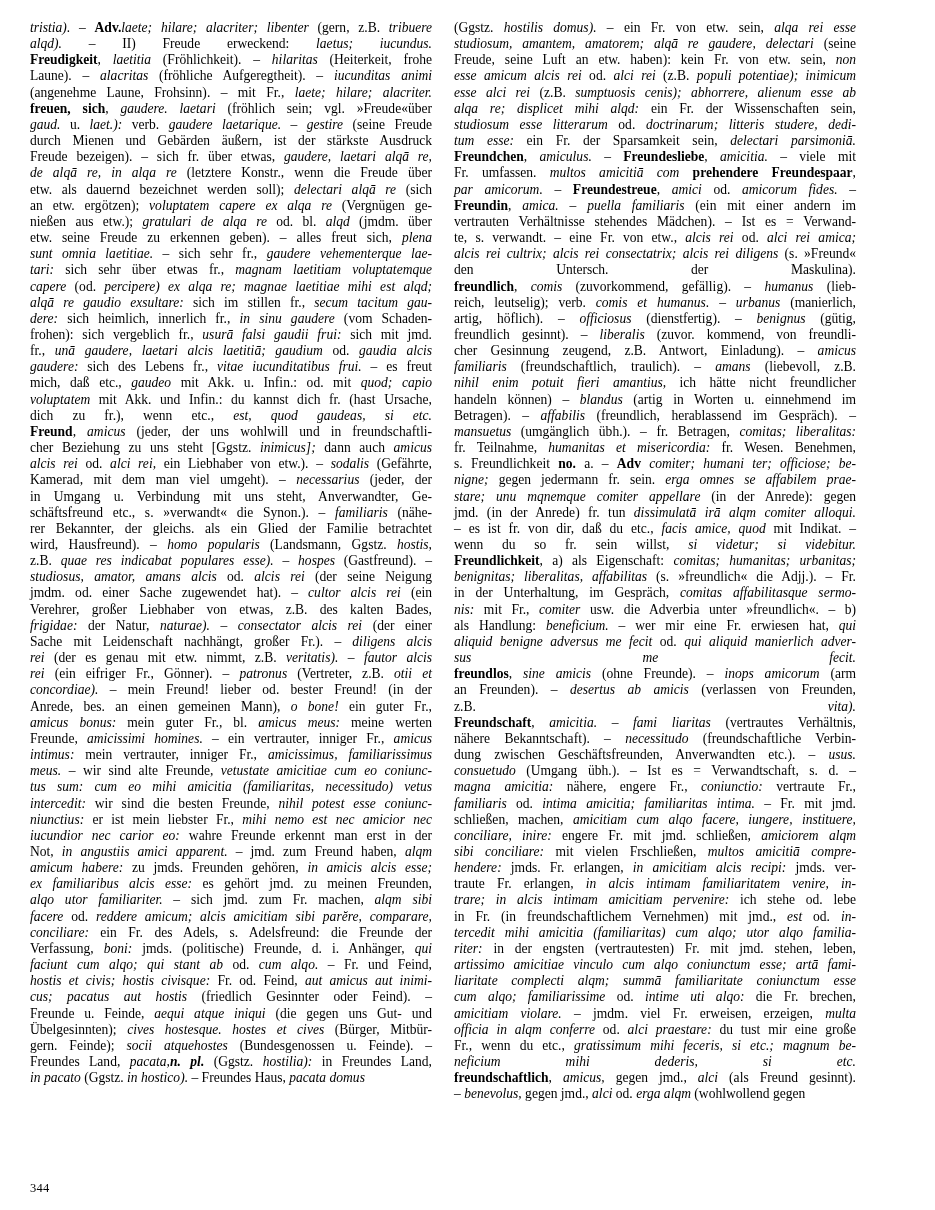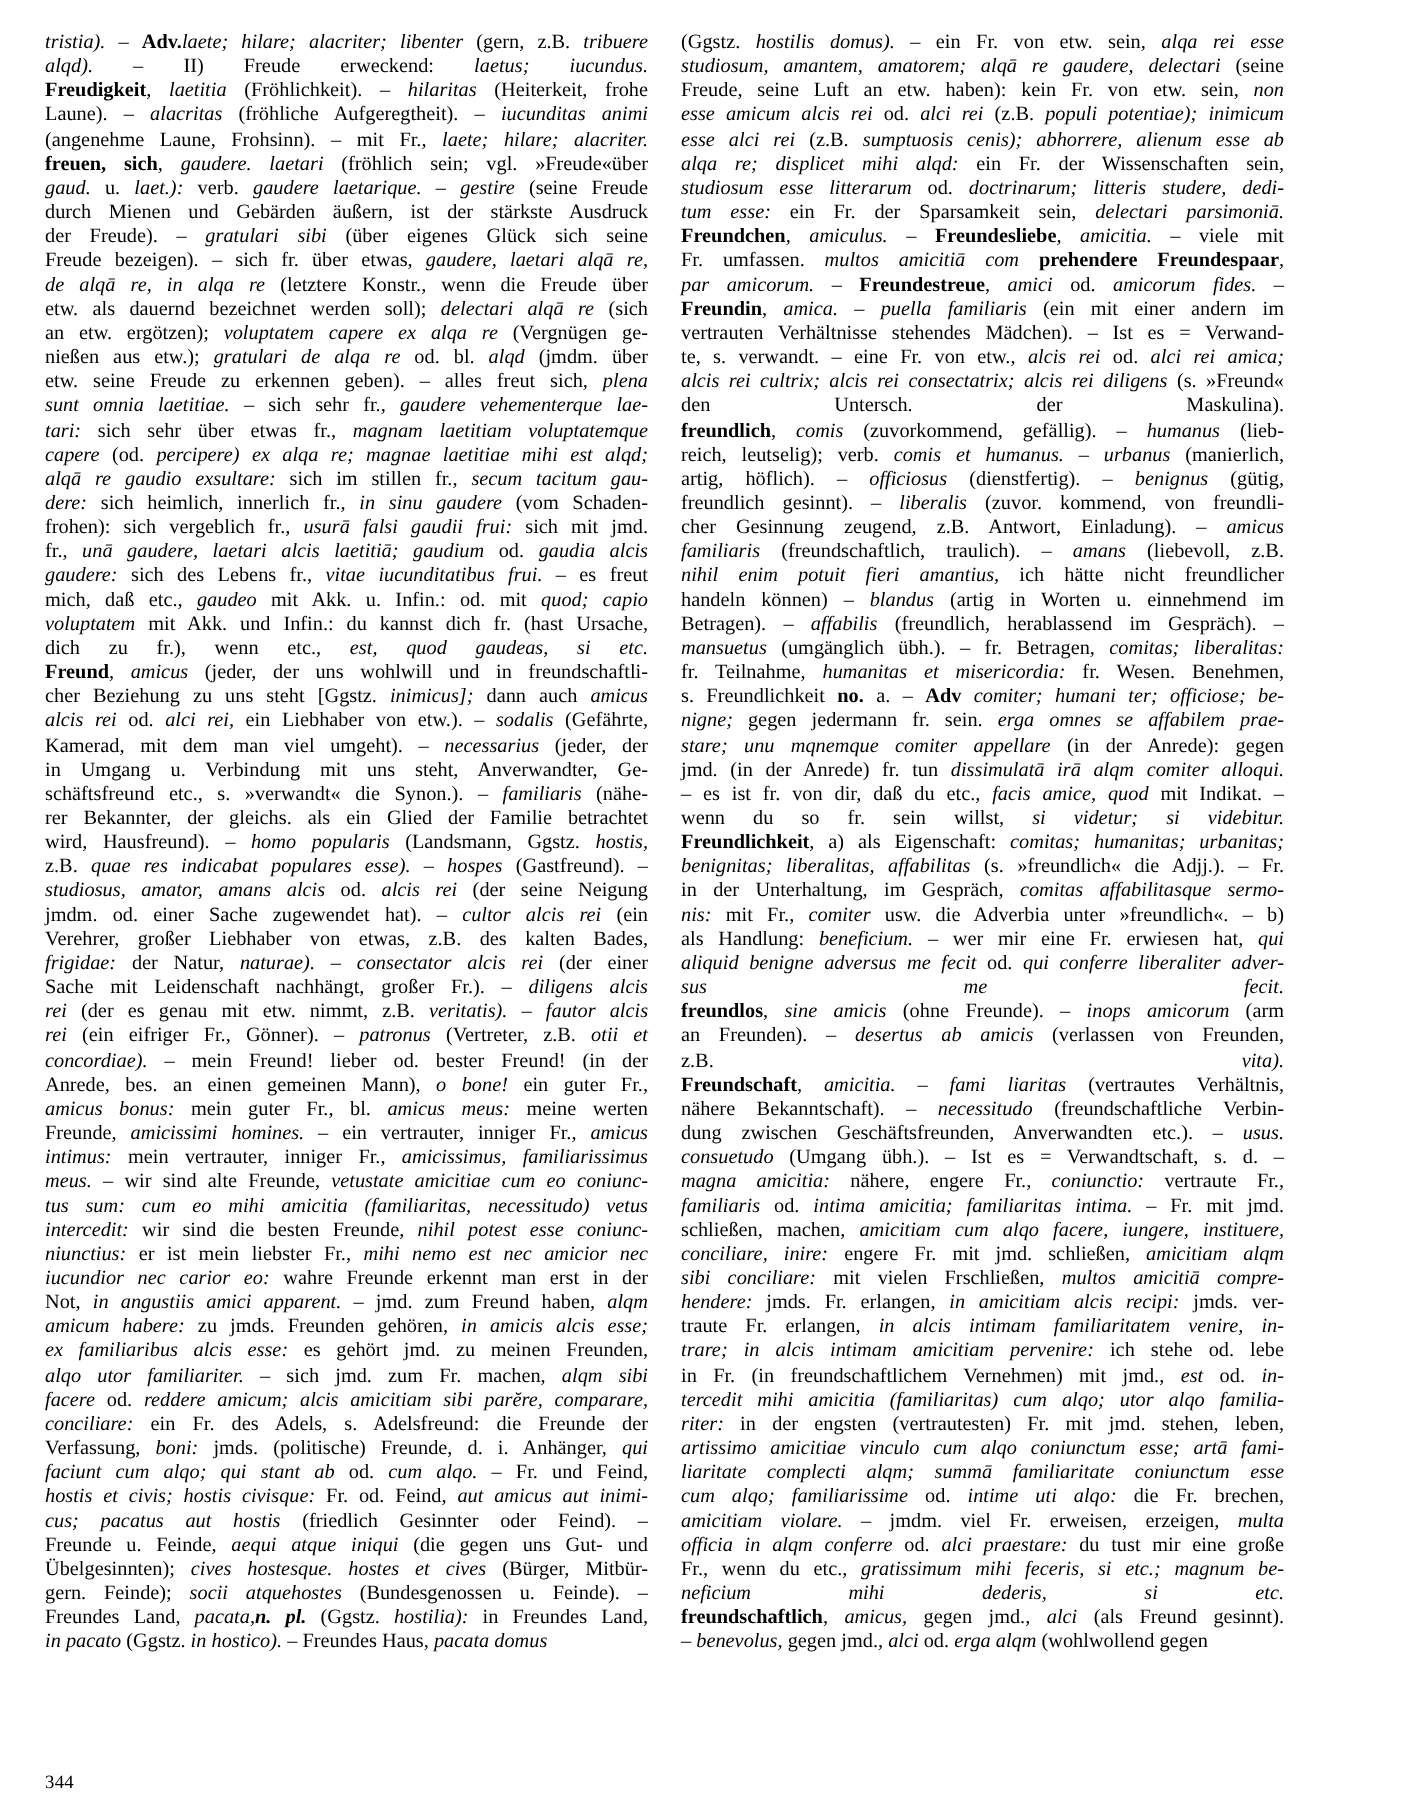--- a/index.html
+++ b/index.html
@@ -75,21 +75,20 @@
     <div class="col" id="col-left">
         <p>
           <span class="ln" style="word-spacing: 0px;"><i>tristia).</i> – <b>Adv.</b><i>laete; hilare; alacriter; libenter</i> (gern, z.B. <i>tribuere</i></span>
           <span class="ln" style="word-spacing: 0px;"><i>alqd).</i> – II) Freude erweckend: <i>laetus; iucundus.</i></span>
           <span class="ln" style="word-spacing: 0px;"><b>Freudigkeit</b>, <i>laetitia</i> (Fröhlichkeit). – <i>hilaritas</i> (Heiterkeit, frohe</span>
           <span class="ln" style="word-spacing: 0px;">Laune). – <i>alacritas</i> (fröhliche Aufgeregtheit). – <i>iucunditas animi</i></span>
           <span class="ln" style="word-spacing: 0px;">(angenehme Laune, Frohsinn). – mit Fr., <i>laete; hilare; alacriter.</i></span>
           <span class="ln" style="word-spacing: 0px;"><b>freuen, sich</b>, <i>gaudere. laetari</i> (fröhlich sein; vgl. »Freude«über</span>
           <span class="ln" style="word-spacing: 0px;"><i>gaud.</i> u. <i>laet.):</i> verb. <i>gaudere laetarique.</i> – <i>gestire</i> (seine Freude</span>
           <span class="ln" style="word-spacing: 0px;">durch Mienen und Gebärden äußern, ist der stärkste Ausdruck</span>
-          <span class="ln" style="word-spacing: 0px;">der Freude). – <i>gratulari sibi</i> (über eigenes Glück sich seine</span>
           <span class="ln" style="word-spacing: 0px;">Freude bezeigen). – sich fr. über etwas, <i>gaudere, laetari alqā re,</i></span>
           <span class="ln" style="word-spacing: 0px;"><i>de alqā re, in alqa re</i> (letztere Konstr., wenn die Freude über</span>
           <span class="ln" style="word-spacing: 0px;">etw. als dauernd bezeichnet werden soll); <i>delectari alqā re</i> (sich</span>
           <span class="ln" style="word-spacing: 0px;">an etw. ergötzen); <i>voluptatem capere ex alqa re</i> (Vergnügen ge-</span>
           <span class="ln" style="word-spacing: 0px;">nießen aus etw.); <i>gratulari de alqa re</i> od. bl. <i>alqd</i> (jmdm. über</span>
           <span class="ln" style="word-spacing: 0px;">etw. seine Freude zu erkennen geben). – alles freut sich, <i>plena</i></span>
           <span class="ln" style="word-spacing: 0px;"><i>sunt omnia laetitiae.</i> – sich sehr fr., <i>gaudere vehementerque lae-</i></span>
           <span class="ln" style="word-spacing: 0px;"><i>tari:</i> sich sehr über etwas fr., <i>magnam laetitiam voluptatemque</i></span>
           <span class="ln" style="word-spacing: 0px;"><i>capere</i> (od. <i>percipere) ex alqa re; magnae laetitiae mihi est alqd;</i></span>
           <span class="ln" style="word-spacing: 0px;"><i>alqā re gaudio exsultare:</i> sich im stillen fr., <i>secum tacitum gau-</i></span>
@@ -176,33 +175,33 @@
           <span class="ln" style="word-spacing: 0px;"><i>nigne;</i> gegen jedermann fr. sein. <i>erga omnes se affabilem prae-</i></span>
           <span class="ln" style="word-spacing: 0px;"><i>stare; unu mqnemque comiter appellare</i> (in der Anrede): gegen</span>
           <span class="ln" style="word-spacing: 0px;">jmd. (in der Anrede) fr. tun <i>dissimulatā irā alqm comiter alloqui.</i></span>
           <span class="ln" style="word-spacing: 0px;">– es ist fr. von dir, daß du etc., <i>facis amice, quod</i> mit Indikat. –</span>
           <span class="ln" style="word-spacing: 0px;">wenn du so fr. sein willst, <i>si videtur; si videbitur.</i></span>
           <span class="ln" style="word-spacing: 0px;"><b>Freundlichkeit</b>, a) als Eigenschaft: <i>comitas; humanitas; urbanitas;</i></span>
           <span class="ln" style="word-spacing: 0px;"><i>benignitas; liberalitas, affabilitas</i> (s. »freundlich« die Adjj.). – Fr.</span>
           <span class="ln" style="word-spacing: 0px;">in der Unterhaltung, im Gespräch, <i>comitas affabilitasque sermo-</i></span>
           <span class="ln" style="word-spacing: 0px;"><i>nis:</i> mit Fr., <i>comiter</i> usw. die Adverbia unter »freundlich«. – b)</span>
           <span class="ln" style="word-spacing: 0px;">als Handlung: <i>beneficium.</i> – wer mir eine Fr. erwiesen hat, <i>qui</i></span>
-          <span class="ln" style="word-spacing: 0px;"><i>aliquid benigne adversus me fecit</i> od. <i>qui conferre liberaliter adver-</i></span>
+          <span class="ln" style="word-spacing: 0px;"><i>aliquid benigne adversus me fecit</i> od. <i>qui aliquid manierlich adver-</i></span>
           <span class="ln" style="word-spacing: 0px;"><i>sus me fecit.</i></span>
           <span class="ln" style="word-spacing: 0px;"><b>freundlos</b>, <i>sine amicis</i> (ohne Freunde). – <i>inops amicorum</i> (arm</span>
           <span class="ln" style="word-spacing: 0px;">an Freunden). – <i>desertus ab amicis</i> (verlassen von Freunden,</span>
           <span class="ln" style="word-spacing: 0px;">z.B. <i>vita).</i></span>
           <span class="ln" style="word-spacing: 0px;"><b>Freundschaft</b>, <i>amicitia.</i> – <i>fami liaritas</i> (vertrautes Verhältnis,</span>
           <span class="ln" style="word-spacing: 0px;">nähere Bekanntschaft). – <i>necessitudo</i> (freundschaftliche Verbin-</span>
           <span class="ln" style="word-spacing: 0px;">dung zwischen Geschäftsfreunden, Anverwandten etc.). – <i>usus.</i></span>
           <span class="ln" style="word-spacing: 0px;"><i>consuetudo</i> (Umgang übh.). – Ist es = Verwandtschaft, s. d. –</span>
           <span class="ln" style="word-spacing: 0px;"><i>magna amicitia:</i> nähere, engere Fr., <i>coniunctio:</i> vertraute Fr.,</span>
           <span class="ln" style="word-spacing: 0px;"><i>familiaris</i> od. <i>intima amicitia; familiaritas intima.</i> – Fr. mit jmd.</span>
           <span class="ln" style="word-spacing: 0px;">schließen, machen, <i>amicitiam cum alqo facere, iungere, instituere,</i></span>
-          <span class="ln" style="word-spacing: 0px;"><i>conciliare, inire:</i> engere Fr. mit jmd. schließen, <i>amicitiam alqm</i></span>
+          <span class="ln" style="word-spacing: 0px;"><i>conciliare, inire:</i> engere Fr. mit jmd. schließen, <i>amiciorem alqm</i></span>
           <span class="ln" style="word-spacing: 0px;"><i>sibi conciliare:</i> mit vielen Frschließen, <i>multos amicitiā compre-</i></span>
           <span class="ln" style="word-spacing: 0px;"><i>hendere:</i> jmds. Fr. erlangen, <i>in amicitiam alcis recipi:</i> jmds. ver-</span>
           <span class="ln" style="word-spacing: 0px;">traute Fr. erlangen, <i>in alcis intimam familiaritatem venire, in-</i></span>
           <span class="ln" style="word-spacing: 0px;"><i>trare; in alcis intimam amicitiam pervenire:</i> ich stehe od. lebe</span>
           <span class="ln" style="word-spacing: 0px;">in Fr. (in freundschaftlichem Vernehmen) mit jmd., <i>est</i> od. <i>in-</i></span>
           <span class="ln" style="word-spacing: 0px;"><i>tercedit mihi amicitia (familiaritas) cum alqo; utor alqo familia-</i></span>
           <span class="ln" style="word-spacing: 0px;"><i>riter:</i> in der engsten (vertrautesten) Fr. mit jmd. stehen, leben,</span>
           <span class="ln" style="word-spacing: 0px;"><i>artissimo amicitiae vinculo cum alqo coniunctum esse; artā fami-</i></span>
           <span class="ln" style="word-spacing: 0px;"><i>liaritate complecti alqm; summā familiaritate coniunctum esse</i></span>
           <span class="ln" style="word-spacing: 0px;"><i>cum alqo; familiarissime</i> od. <i>intime uti alqo:</i> die Fr. brechen,</span>

